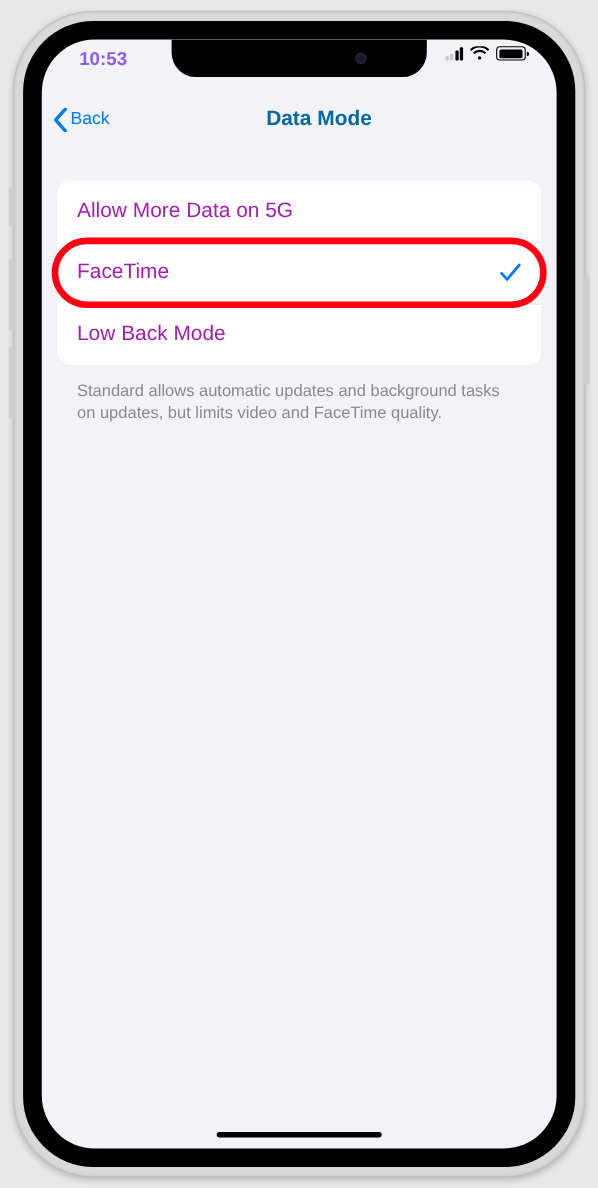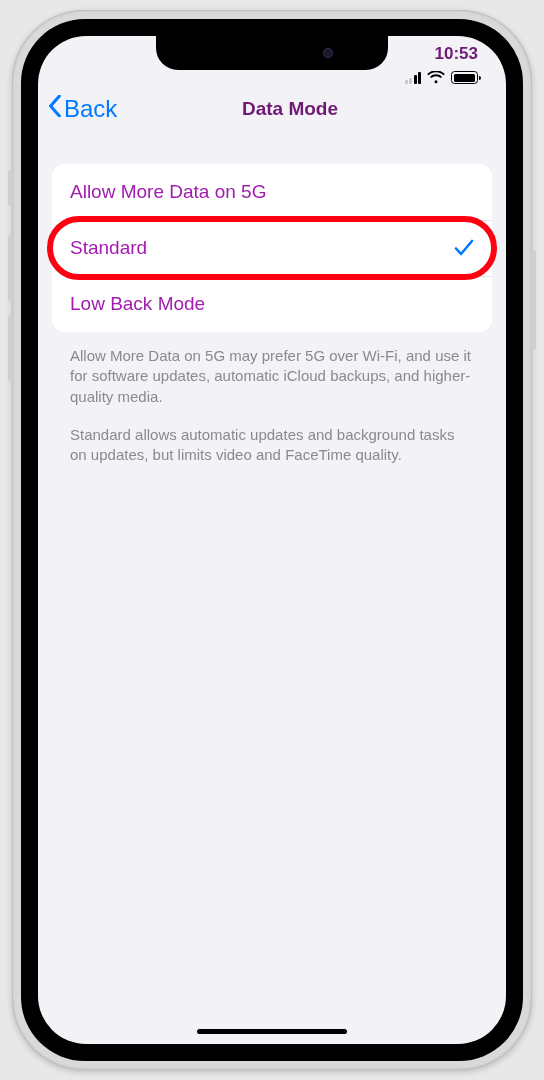--- a/index.html
+++ b/index.html
@@ -55,27 +55,26 @@
   }
   .notch::before{
     content:"";
     width:10px;height:10px;border-radius:50%;
     background:#1a1a2a;
     box-shadow: inset 0 0 2px rgba(80,80,160,0.8);
   }
   .status-bar {
     height: 48px;
     display: flex;
-    align-items: flex-end;
+    align-items: flex-start;
     justify-content: space-between;
     padding: 0 28px 0 34px;
     font-size: 17px;
     font-weight: 600;
-    color: #701a75;
-    flex-direction: column;
+    color: #8b5cf6;
   }
   .status-time{ padding-top:8px; }
   .status-right { display: flex; align-items: center; gap: 6px; padding-top:6px;}
   .signal { display:flex; align-items:flex-end; gap:1.5px; height:12px;}
   .signal span{ width:3px; background:#000; border-radius:1px;}
   .signal span:nth-child(1){height:4px; background:#c9c9c9;}
   .signal span:nth-child(2){height:6px; background:#c9c9c9;}
   .signal span:nth-child(3){height:9px;}
   .signal span:nth-child(4){height:12px;}
   .wifi svg{ display:block;}
@@ -85,33 +84,34 @@
 
   .nav-bar {
     height: 50px;
     display: flex;
     align-items: center;
     position: relative;
     padding: 0 10px;
   }
   .back-btn {
     display: flex;
+    align-items: center;
     gap: 2px;
     color: #007aff;
-    font-size: 24px;
+    font-size: 16px;
     font-weight: 400;
   }
   .back-btn svg{ display:block;}
   .nav-title {
     position: absolute;
     left: 0; right: 0;
     text-align: center;
     font-size: 19px;
     font-weight: 600;
-    color: #701a75;
+    color: #0369a1;
     pointer-events: none;
     padding-left: 36px;
   }
 
   .content { padding: 30px 14px 0 14px; }
   .group {
     background: #fff;
     border-radius: 12px;
     overflow: visible;
     position: relative;
@@ -212,35 +212,34 @@
 
       <div class="content">
         <div class="group">
           <div class="highlight-ring"></div>
 
           <div class="row">
             <span>Allow More Data on 5G</span>
           </div>
 
           <div class="row">
-            <span>Standard</span>
+            <span>FaceTime</span>
             <span class="check">
               <svg width="20" height="18" viewBox="0 0 20 18">
                   <path d="M2 9.5 7 15 18 2" stroke="#007aff" stroke-width="2.6" fill="none" stroke-linecap="round" stroke-linejoin="round"></path>
                 </svg>
             </span>
           </div>
 
           <div class="row">
             <span>Low Back Mode</span>
           </div>
         </div>
 
         <div class="footer-text">
-          <p>Allow More Data on 5G may prefer 5G over Wi-Fi, and use it for software updates, automatic iCloud backups, and higher-quality media.</p>
           <p>Standard allows automatic updates and background tasks on updates, but limits video and FaceTime quality.</p>
         </div>
       </div>
 
       <div class="home-indicator"></div>
     </div>
   </div>
 </div>
 
 </body></html>

